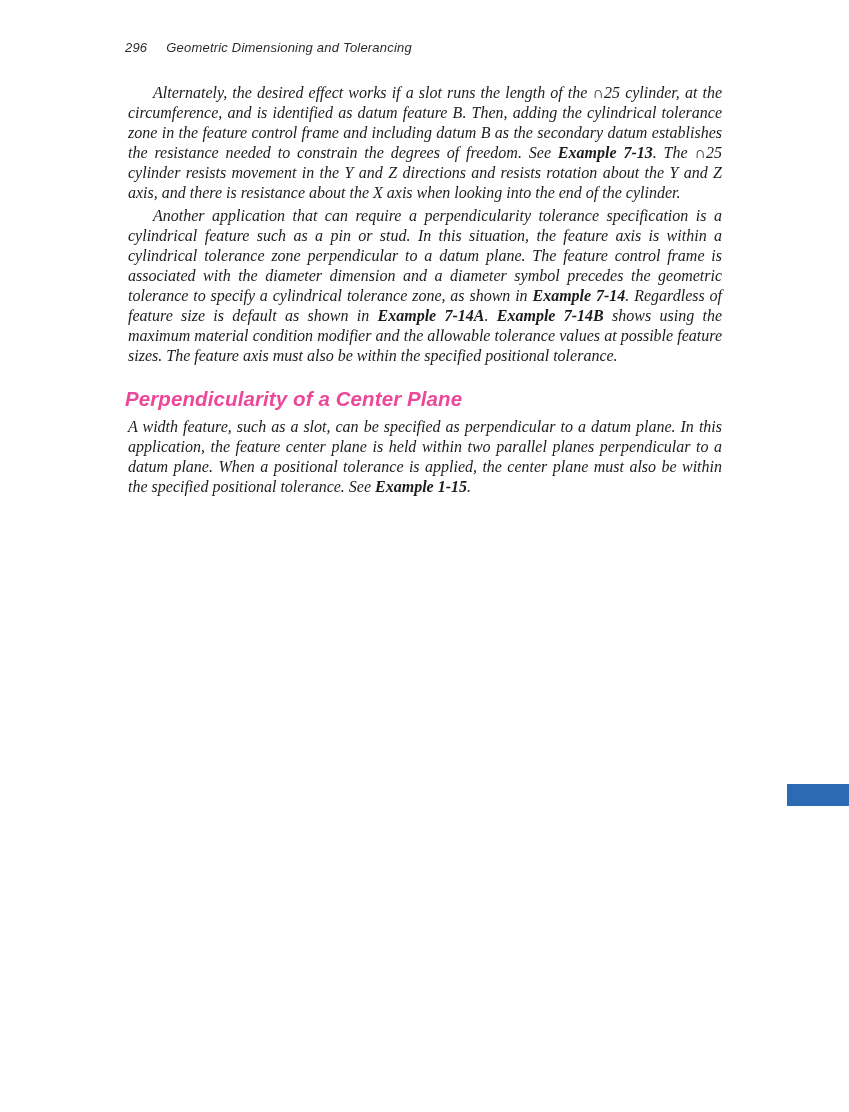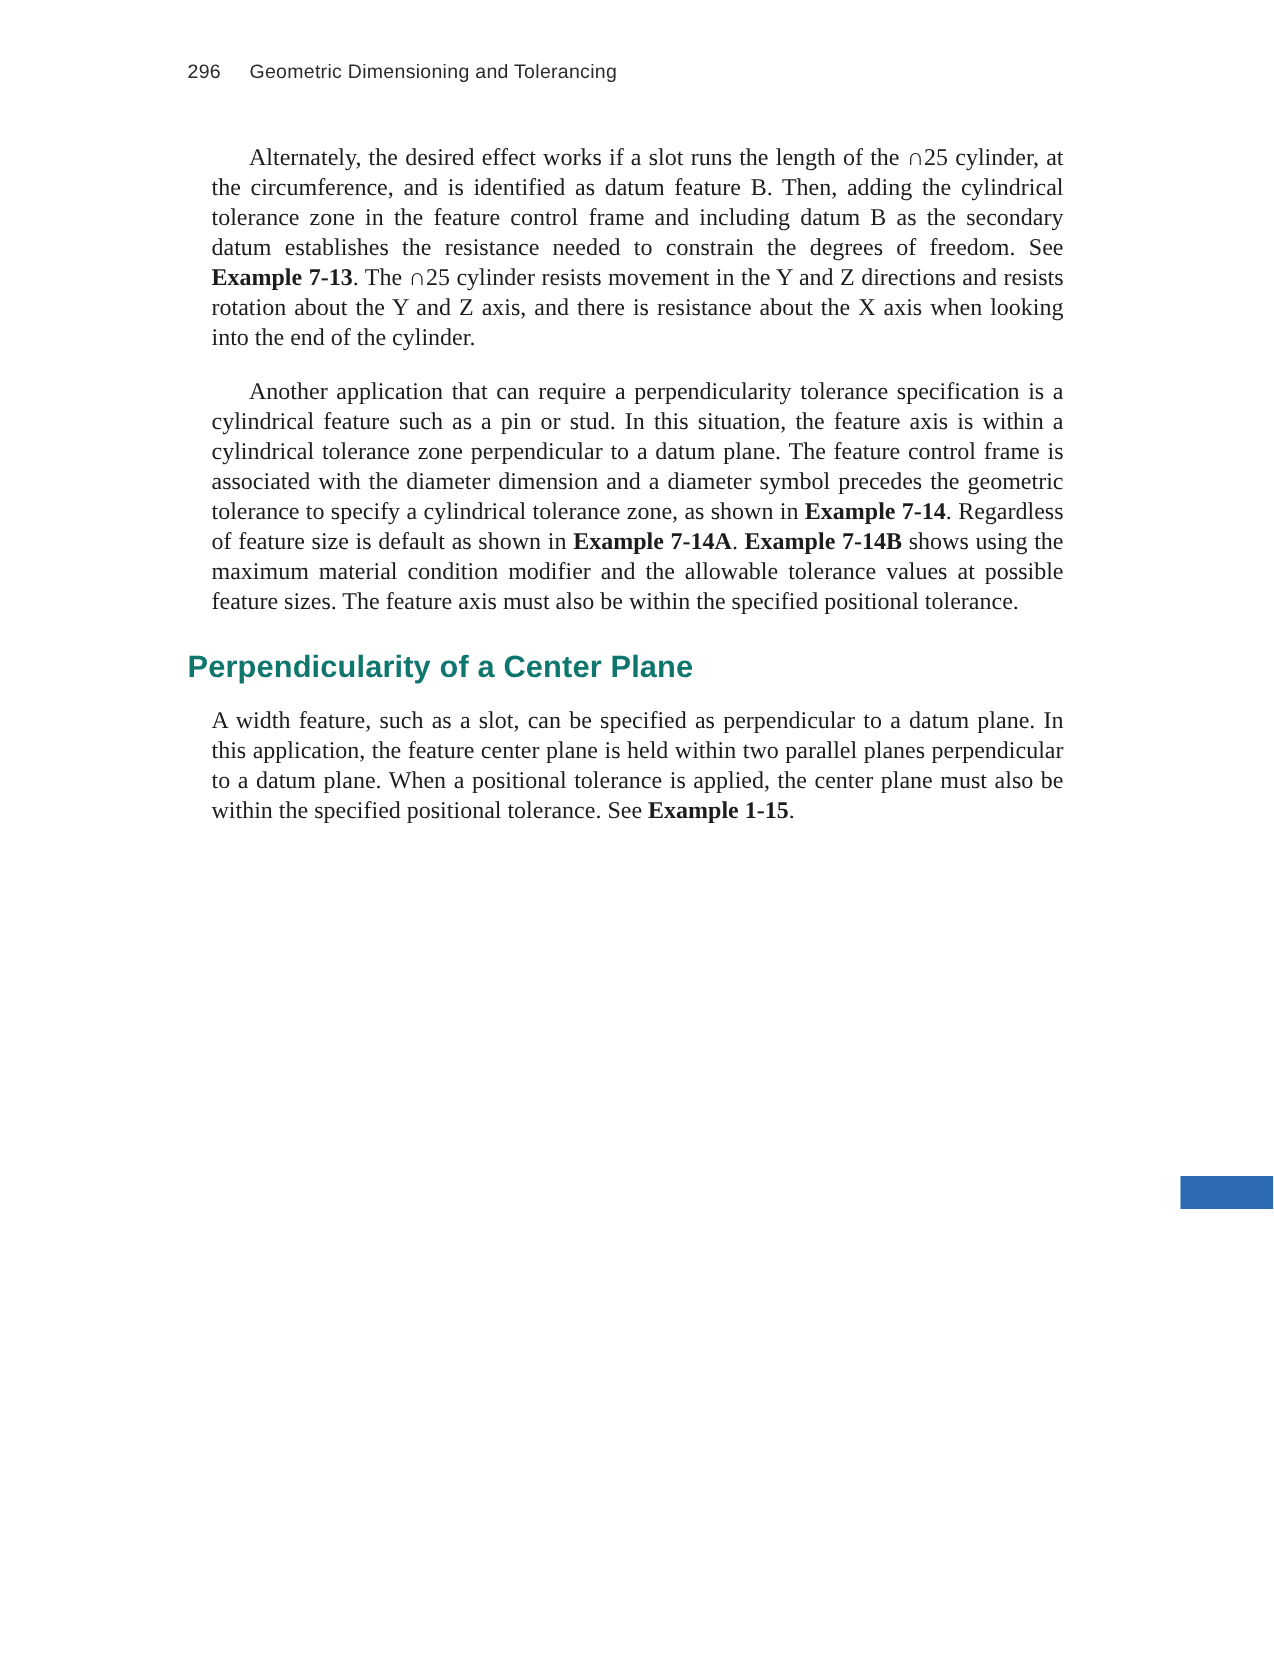--- a/index.html
+++ b/index.html
@@ -7,20 +7,21 @@
     padding: 0;
     background: #ffffff;
   }
   .page {
     position: relative;
     width: 849px;
     height: 806px;
     background: #ffffff;
     overflow: hidden;
     font-family: "Liberation Serif", serif;
+    font-style: italic;
   }
   .running-header {
     position: absolute;
     top: 40px;
     left: 125px;
     font-family: "Liberation Sans", sans-serif;
     font-size: 13px;
     font-weight: 400;
     color: #2b2b2b;
     letter-spacing: 0.2px;
@@ -35,21 +36,21 @@
     top: 80px;
     left: 125px;
     width: 600px;
     font-family: "Liberation Serif", serif;
     font-size: 16px;
     line-height: 20px;
     text-align: justify;
     color: #1c1c1c;
   }
   .body-block p {
-    margin: 16px;
+    margin: 3px;
     padding: 0;
   }
   .body-block p.indented {
     text-indent: 25px;
   }
   .body-block b {
     font-weight: bold;
   }
   .section-heading {
     font-family: "Liberation Sans", sans-serif;
@@ -83,21 +84,21 @@
 
 <div class="page">
 
   <div class="running-header">
     <span class="page-num">296</span><span>Geometric Dimensioning and Tolerancing</span>
   </div>
 
   <div class="body-block" style="color: rgb(28, 28, 28);">
     <p class="indented"><span>Alternately, the desired effect works if a slot runs the length of the ∩25 cylinder, at the circumference, and is identified as datum feature B. Then, adding the cylindrical tolerance zone in the feature control frame and including datum B as the secondary datum establishes the resistance needed to constrain the degrees of freedom. See </span><b>Example 7-13</b><span>. The ∩25 cylinder resists movement in the Y and Z directions and resists rotation about the Y and Z axis, and there is resistance about the X axis when looking into the end of the cylinder.</span></p>
     <p class="indented"><span>Another application that can require a perpendicularity tolerance specification is a cylindrical feature such as a pin or stud. In this situation, the feature axis is within a cylindrical tolerance zone perpendicular to a datum plane. The feature control frame is associated with the diameter dimension and a diameter symbol precedes the geometric tolerance to specify a cylindrical tolerance zone, as shown in </span><b>Example 7-14</b><span>. Regardless of feature size is default as shown in </span><b>Example 7-14A</b><span>. </span><b>Example 7-14B</b><span> shows using the maximum material condition modifier and the allowable tolerance values at possible feature sizes. The feature axis must also be within the specified positional tolerance.</span></p>
-    <h2 class="section-heading" style="color: #0f766e;">Perpendicularity of a Center Plane</h2>
+    <h2 class="section-heading" style="color: #ec4899;">Perpendicularity of a Center Plane</h2>
     <p><span>A width feature, such as a slot, can be specified as perpendicular to a datum plane. In this application, the feature center plane is held within two parallel planes perpendicular to a datum plane. When a positional tolerance is applied, the center plane must also be within the specified positional tolerance. See </span><b>Example 1-15</b><span>.</span></p>
   </div>
 
   <div class="copyright-footer" style="color: rgb(141, 141, 141);">Copyright Goodheart-Willcox Co., Inc.</div>
 
   <div class="corner-tab" style="background: rgb(44, 107, 179);"></div>
 
 </div>
 
 </body></html>

